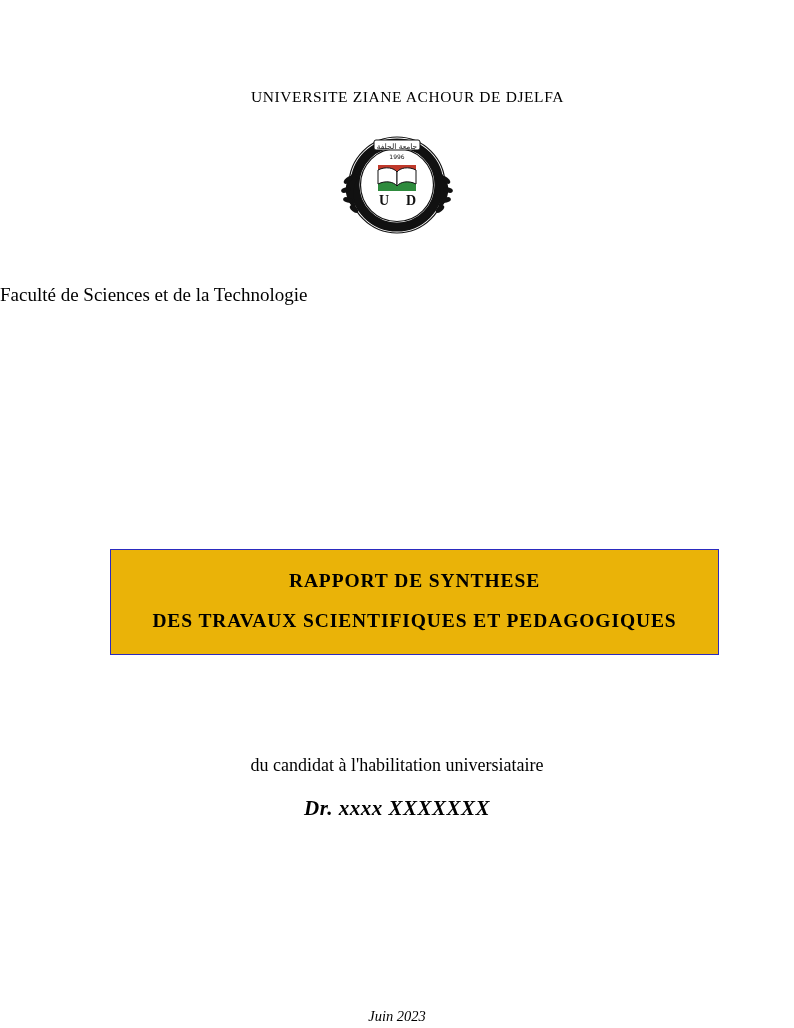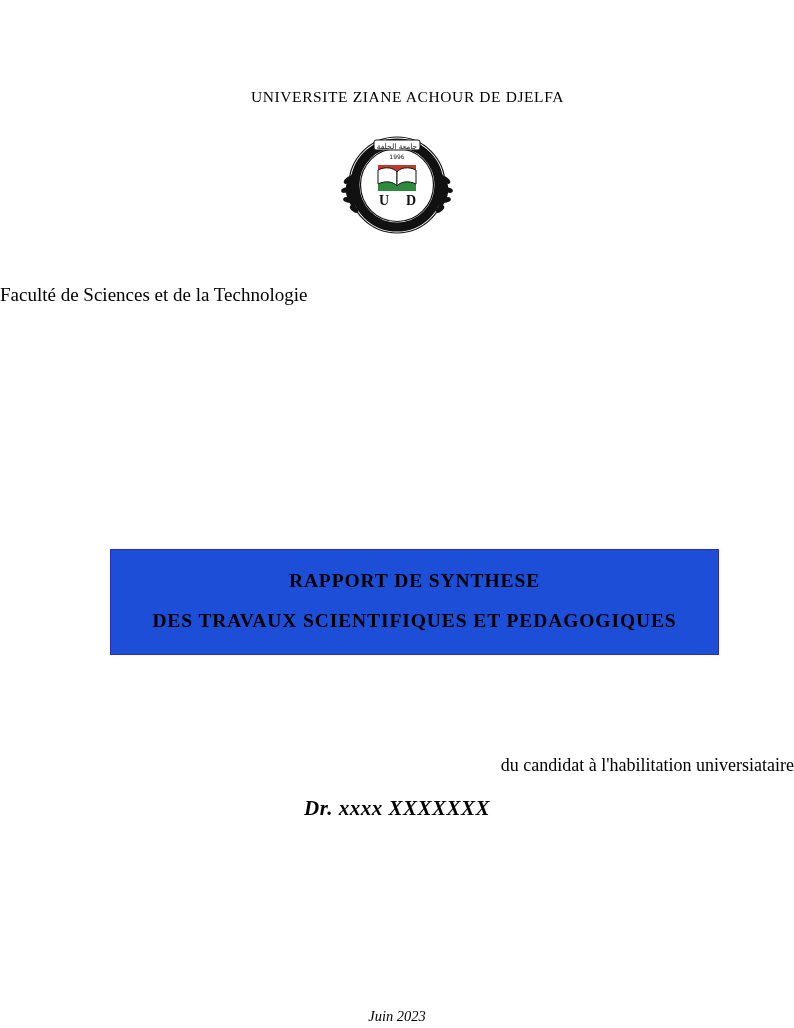--- a/index.html
+++ b/index.html
@@ -58,21 +58,21 @@
   .faculty .line2 { margin-top: 8px; }
 
   
   .title-box {
     position: absolute;
     left: 110px;
     top: 461px;
     width: 609px;
     box-sizing: border-box;
     border: 1.6px solid #2b2bbf;
-    background: #1d4ed8;
+    background: #eab308;
     padding: 20px 10px 22px 10px;
     text-align: center;
   }
   .title-line1 {
     font-size: 19.5px;
     font-weight: bold;
     letter-spacing: 0.9px;
     text-transform: uppercase;
   }
   .title-line2 {
@@ -82,21 +82,21 @@
     text-transform: uppercase;
     margin-top: 18px;
   }
 
   
   .candidate-label {
     position: absolute;
     top: 667px;
     left: 0;
     width: 100%;
-    text-align: right;
+    text-align: center;
     font-size: 18px;
   }
   .candidate-name {
     position: absolute;
     top: 708px;
     left: 0;
     width: 100%;
     text-align: center;
     font-size: 21px;
     font-weight: bold;

